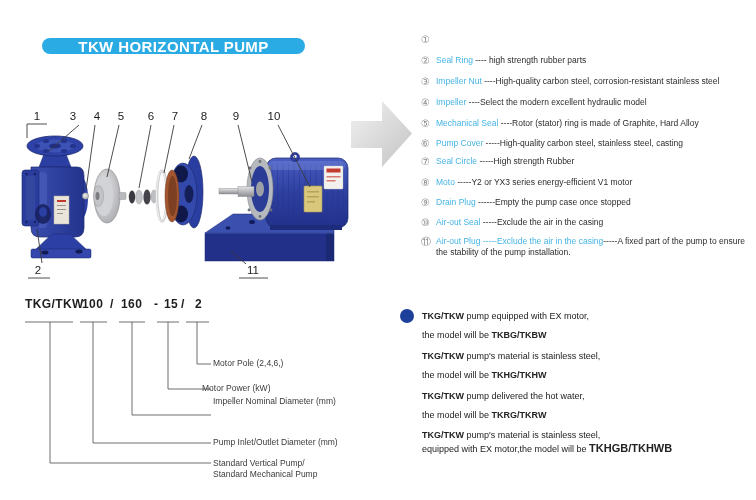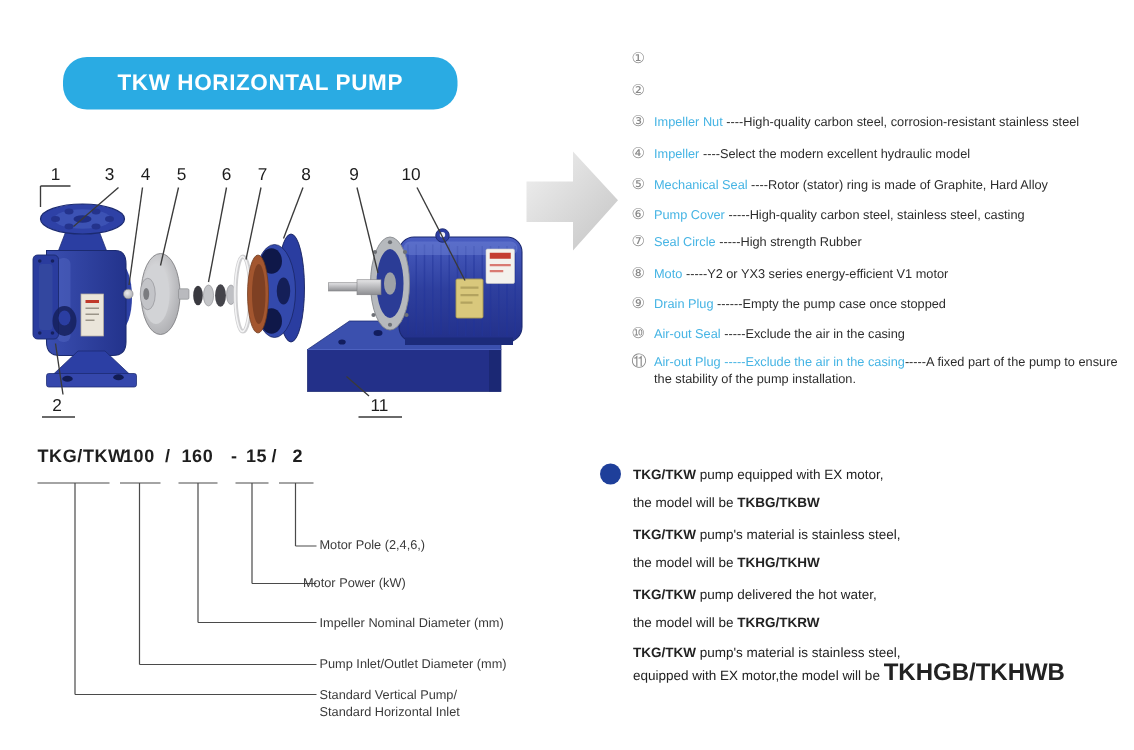--- a/index.html
+++ b/index.html
@@ -1,38 +1,38 @@
 <!DOCTYPE html>
 <html><head>
 <meta charset="utf-8">
 <style>
   html,body{margin:0;padding:0;background:#fff;}
   #page{position:relative;width:756px;height:500px;background:#ffffff;overflow:hidden;
         font-family:"Liberation Sans",sans-serif;}
   .abs{position:absolute;}
   
-  .banner{left:42px;top:38px;width:263px;height:35px;background:#2aabe3;border-radius:16px;
+  .banner{left:42px;top:38px;width:263px;height:16px;background:#2aabe3;border-radius:16px;
           display:flex;align-items:center;justify-content:center;color:#ffffff;
           font-size:15px;font-weight:bold;letter-spacing:.4px;}
   
   .plist{left:421px;top:0;width:334px;height:290px;}
   .part-row{position:absolute;left:0;width:334px;display:flex;align-items:flex-start;
             font-size:8.5px;line-height:11px;color:#2c2c2c;}
   .badge{flex:0 0 15px;font-size:10px;line-height:11px;color:#8a8a8a;
          font-family:"Liberation Sans","DejaVu Sans",sans-serif;}
   .pname{color:#45b4e4;}
   .pdesc{color:#2c2c2c;}
   
   .seg{position:absolute;top:297px;font-size:12px;font-weight:bold;color:#1e1e1e;letter-spacing:.4px;}
   .mlabel{position:absolute;font-size:8.5px;font-weight:normal;color:#3a3a3a;line-height:10px;white-space:nowrap;}
   
   .vline{position:absolute;left:422px;font-size:9px;color:#222;white-space:nowrap;line-height:11px;}
   .vpre{font-weight:600;}
   .vbold{font-weight:bold;}
-  .vbig{font-weight:bold;font-size:16px;}
+  .vbig{font-weight:bold;font-size:11px;}
   .bluedot{left:400px;top:309px;width:14px;height:14px;border-radius:50%;background:#1e3f9a;}
   svg text{font-family:"Liberation Sans",sans-serif;}
 </style>
 </head>
 <body>
 
 <div id="page">
 
   <svg class="abs" style="left:0;top:0" width="756" height="500" viewBox="0 0 756 500">
     <defs>
@@ -203,20 +203,21 @@
   <div class="abs banner">
     <span>TKW HORIZONTAL PUMP</span>
   </div>
 
   <div class="abs plist">
     <div class="part-row" style="top:34px">
       <span class="badge">①</span>
     </div>
     <div class="part-row" style="top:55px">
       <span class="badge">②</span>
+      <span><span class="pname">Seal Ring</span><span class="pdesc"> ---- high strength rubber parts</span></span>
     </div>
     <div class="part-row" style="top:76px">
       <span class="badge">③</span>
       <span><span class="pname">Impeller Nut</span><span class="pdesc"> ----High-quality carbon steel, corrosion-resistant stainless steel</span></span>
     </div>
     <div class="part-row" style="top:97px">
       <span class="badge">④</span>
       <span><span class="pname">Impeller</span><span class="pdesc"> ----Select the modern excellent hydraulic model</span></span>
     </div>
     <div class="part-row" style="top:118px">
@@ -255,24 +256,24 @@
     <span class="seg" style="left:110px">/</span>
     <span class="seg" style="left:121px">160</span>
     <span class="seg" style="left:154px">-</span>
     <span class="seg" style="left:164px">15</span>
     <span class="seg" style="left:181px">/</span>
     <span class="seg" style="left:195px">2</span>
   </div>
 
   <div class="mlabel" style="left:213px;top:358px">Motor Pole (2,4,6,)</div>
   <div class="mlabel" style="left:202px;top:383px">Motor Power  (kW)</div>
-  <div class="mlabel" style="left:213px;top:410px">Impeller Nominal Diameter (mm)</div>
+  <div class="mlabel" style="left:213px;top:396px">Impeller Nominal Diameter (mm)</div>
   <div class="mlabel" style="left:213px;top:437px">Pump Inlet/Outlet Diameter (mm)</div>
   <div class="mlabel" style="left:213px;top:458px">Standard Vertical Pump/</div>
-  <div class="mlabel" style="left:213px;top:469px">Standard Horizontal Inlet</div>
+  <div class="mlabel" style="left:213px;top:469px">Standard Mechanical Pump</div>
 
   <div class="abs bluedot"></div>
   <div>
     <div class="vline" style="top:311px"><span class="vpre">TKG/TKW</span><span> pump equipped with EX motor,</span><span class="vbold"></span></div>
     <div class="vline" style="top:330px"><span class="vpre"></span><span>the model will be </span><span class="vbold">TKBG/TKBW</span></div>
     <div class="vline" style="top:351px"><span class="vpre">TKG/TKW</span><span> pump's material is stainless steel,</span><span class="vbold"></span></div>
     <div class="vline" style="top:370px"><span class="vpre"></span><span>the model will be </span><span class="vbold">TKHG/TKHW</span></div>
     <div class="vline" style="top:391px"><span class="vpre">TKG/TKW</span><span> pump delivered the hot water,</span><span class="vbold"></span></div>
     <div class="vline" style="top:410px"><span class="vpre"></span><span>the model will be </span><span class="vbold">TKRG/TKRW</span></div>
     <div class="vline" style="top:430px"><span class="vpre">TKG/TKW</span><span> pump's material is stainless steel,</span><span class="vbold"></span></div>

